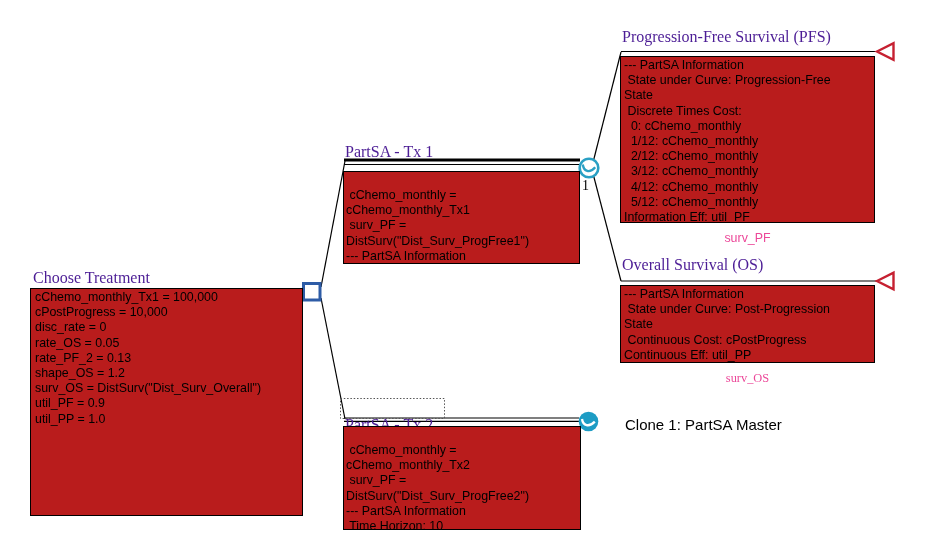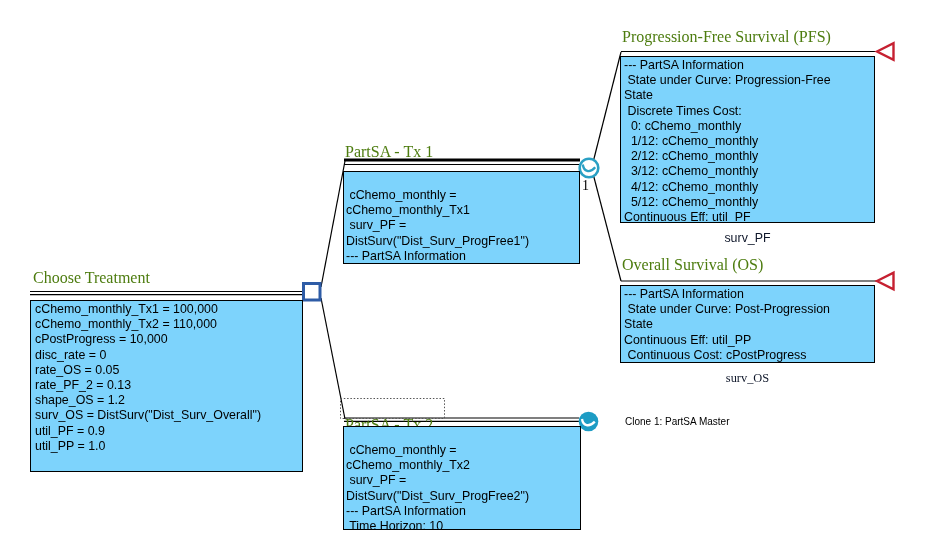--- a/index.html
+++ b/index.html
@@ -2,31 +2,31 @@
 <html><head>
 <meta charset="utf-8">
 <style>
   html,body{margin:0;padding:0;background:#fff;}
   .canvas{position:relative;width:947px;height:533px;background:#ffffff;overflow:hidden;
           font-family:"Liberation Sans","DejaVu Sans",sans-serif;}
   svg.connectors{position:absolute;left:0;top:0;width:947px;height:533px;}
   .ln{stroke:#000000;stroke-width:1.2;}
   .ln-thick{stroke:#000000;stroke-width:3;}
   .node-title{position:absolute;font-family:"Liberation Serif","DejaVu Serif",serif;
-              font-size:16px;color:#4d7c0f;white-space:nowrap;line-height:18px;}
-  .desc-box{position:absolute;border:1px solid #000;background:#7dd3fc;box-sizing:border-box;
+              font-size:16px;color:#4c1d95;white-space:nowrap;line-height:18px;}
+  .desc-box{position:absolute;border:1px solid #000;background:#b91c1c;box-sizing:border-box;
             font-size:12.4px;color:#000;overflow:hidden;}
   .desc-box .bline{white-space:pre;line-height:15.2px;}
   .pad-root{padding:1px 0 0 4px;}
   .pad-tx{padding:16px 0 0 2px;}
   .pad-term{padding:1px 0 0 3px;}
-  .payoff-label{position:absolute;font-size:12.4px;color:#0f172a;text-align:center;width:255px;}
+  .payoff-label{position:absolute;font-size:12.4px;color:#ec4899;text-align:center;width:255px;}
   .node-number{position:absolute;font-family:"Liberation Serif","DejaVu Serif",serif;
                font-size:14px;color:#000;}
-  .clone-label{position:absolute;font-size:10px;color:#000;white-space:nowrap;}
+  .clone-label{position:absolute;font-size:15px;color:#000;white-space:nowrap;}
 </style>
 </head>
 <body>
 
 <div class="canvas">
 
   <svg class="connectors">
 
     <g>
       <line class="ln" x1="30" y1="291.5" x2="303" y2="291.5"></line>
@@ -64,23 +64,22 @@
 
     <g>
       <circle cx="588.5" cy="421.5" r="9.8" stroke="none" fill="#1d9cc4"></circle>
       <path d="M 582,419 C 583,425.8 589,427.6 594.8,421.6" fill="none" stroke="#ffffff" stroke-width="2.3"></path>
     </g>
 
     <rect x="340.5" y="398.5" width="104" height="20" fill="none" stroke="#555555" stroke-width="1" stroke-dasharray="1.5,1.8"></rect>
   </svg>
 
   <div class="node-title" style="left:33px;top:269px;">Choose Treatment</div>
-  <div class="desc-box pad-root" style="left:30px;top:300px;width:273px;height:172px;">
+  <div class="desc-box pad-root" style="left:30px;top:288px;width:273px;height:228px;">
       <div class="bline">cChemo_monthly_Tx1 = 100,000</div>
-      <div class="bline">cChemo_monthly_Tx2 = 110,000</div>
       <div class="bline">cPostProgress = 10,000</div>
       <div class="bline">disc_rate = 0</div>
       <div class="bline">rate_OS = 0.05</div>
       <div class="bline">rate_PF_2 = 0.13</div>
       <div class="bline">shape_OS = 1.2</div>
       <div class="bline">surv_OS = DistSurv("Dist_Surv_Overall")</div>
       <div class="bline">util_PF = 0.9</div>
       <div class="bline">util_PP = 1.0</div>
     </div>
 
@@ -111,27 +110,27 @@
       <div class="bline">--- PartSA Information</div>
       <div class="bline"> State under Curve: Progression-Free</div>
       <div class="bline">State</div>
       <div class="bline"> Discrete Times Cost:</div>
       <div class="bline">  0: cChemo_monthly</div>
       <div class="bline">  1/12: cChemo_monthly</div>
       <div class="bline">  2/12: cChemo_monthly</div>
       <div class="bline">  3/12: cChemo_monthly</div>
       <div class="bline">  4/12: cChemo_monthly</div>
       <div class="bline">  5/12: cChemo_monthly</div>
-      <div class="bline">Continuous Eff: util_PF</div>
+      <div class="bline">Information Eff: util_PF</div>
     </div>
   <div class="payoff-label" style="left:620px;top:231px;">surv_PF</div>
 
   <div class="node-title" style="left:622px;top:256px;">Overall Survival (OS)</div>
   <div class="desc-box pad-term" style="left:620px;top:285px;width:255px;height:78px;">
       <div class="bline">--- PartSA Information</div>
       <div class="bline"> State under Curve: Post-Progression</div>
       <div class="bline">State</div>
+      <div class="bline"> Continuous Cost: cPostProgress</div>
       <div class="bline">Continuous Eff: util_PP</div>
-      <div class="bline"> Continuous Cost: cPostProgress</div>
     </div>
   <div class="payoff-label" style="left:620px;top:371px;font-family:Liberation Serif, serif;">surv_OS</div>
 
 </div>
 
 </body></html>

